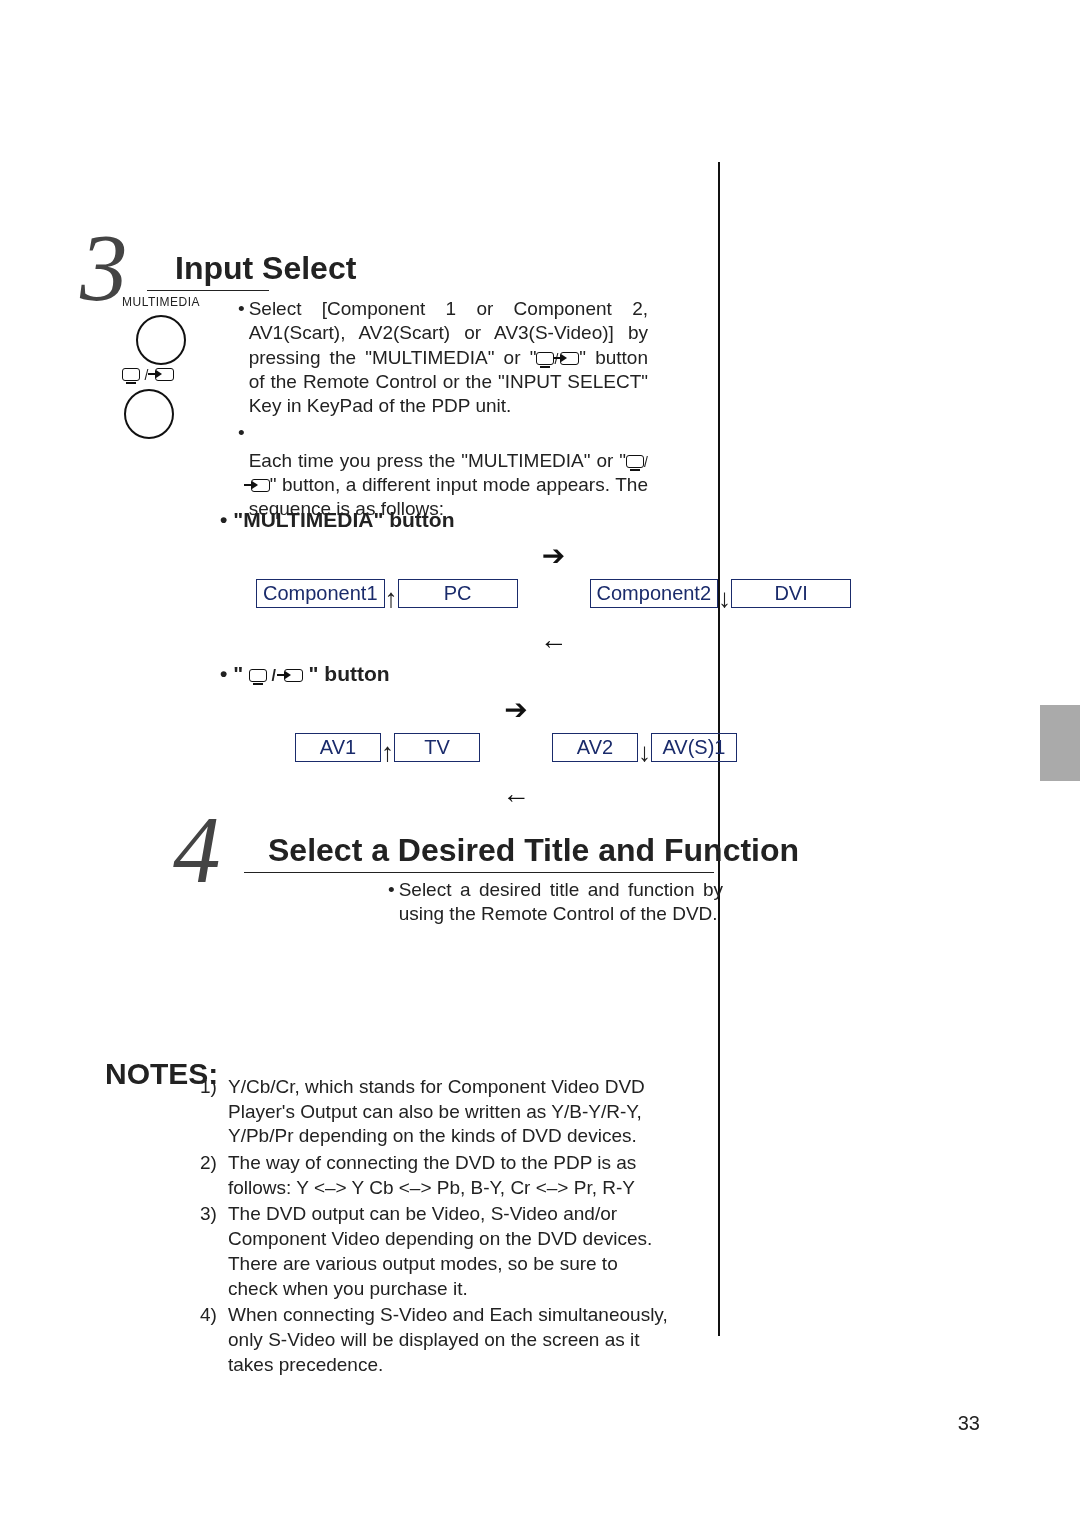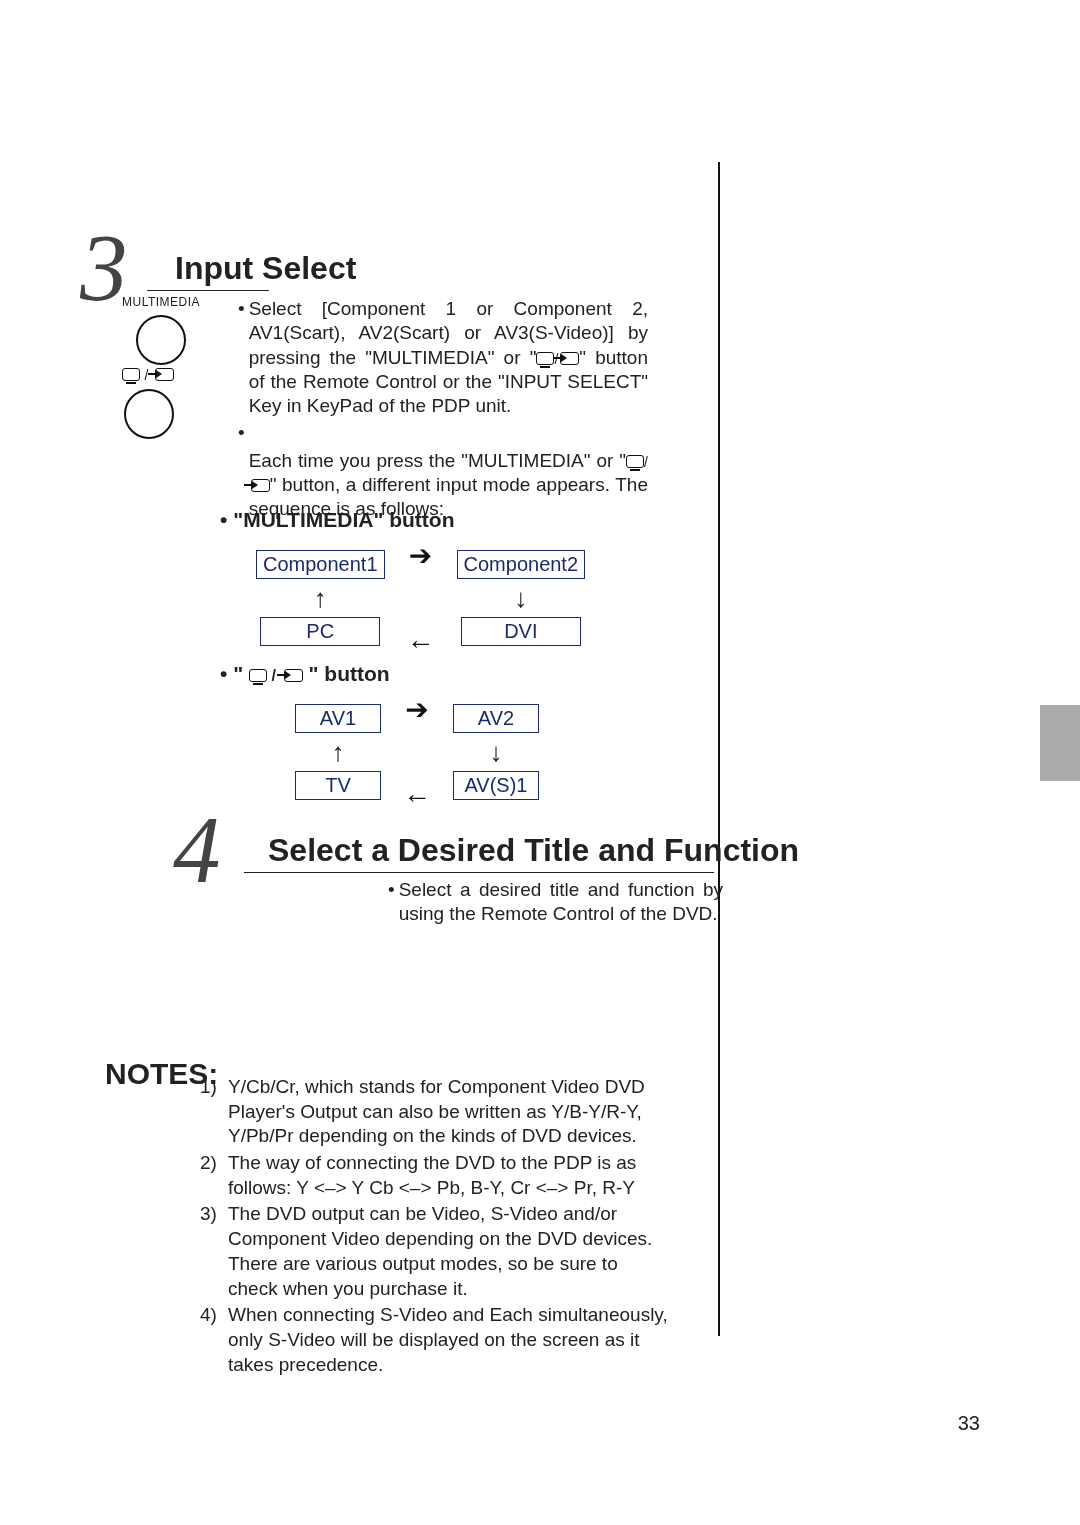--- a/index.html
+++ b/index.html
@@ -164,22 +164,21 @@
     color: #111;
     line-height: 1;
   }
   .diag-row {
     display: flex;
     align-items: center;
     gap: 22px;
   }
   .diag-col {
     display: flex;
-    flex-direction: column;
-    align-items: center;
+    align-items: flex-start;
   }
   .col-arrow {
     font-size: 26px;
     line-height: 1;
     margin: 6px 0;
   }
   .notes-title {
     position: absolute;
     font-weight: bold;
     font-size: 30px;

